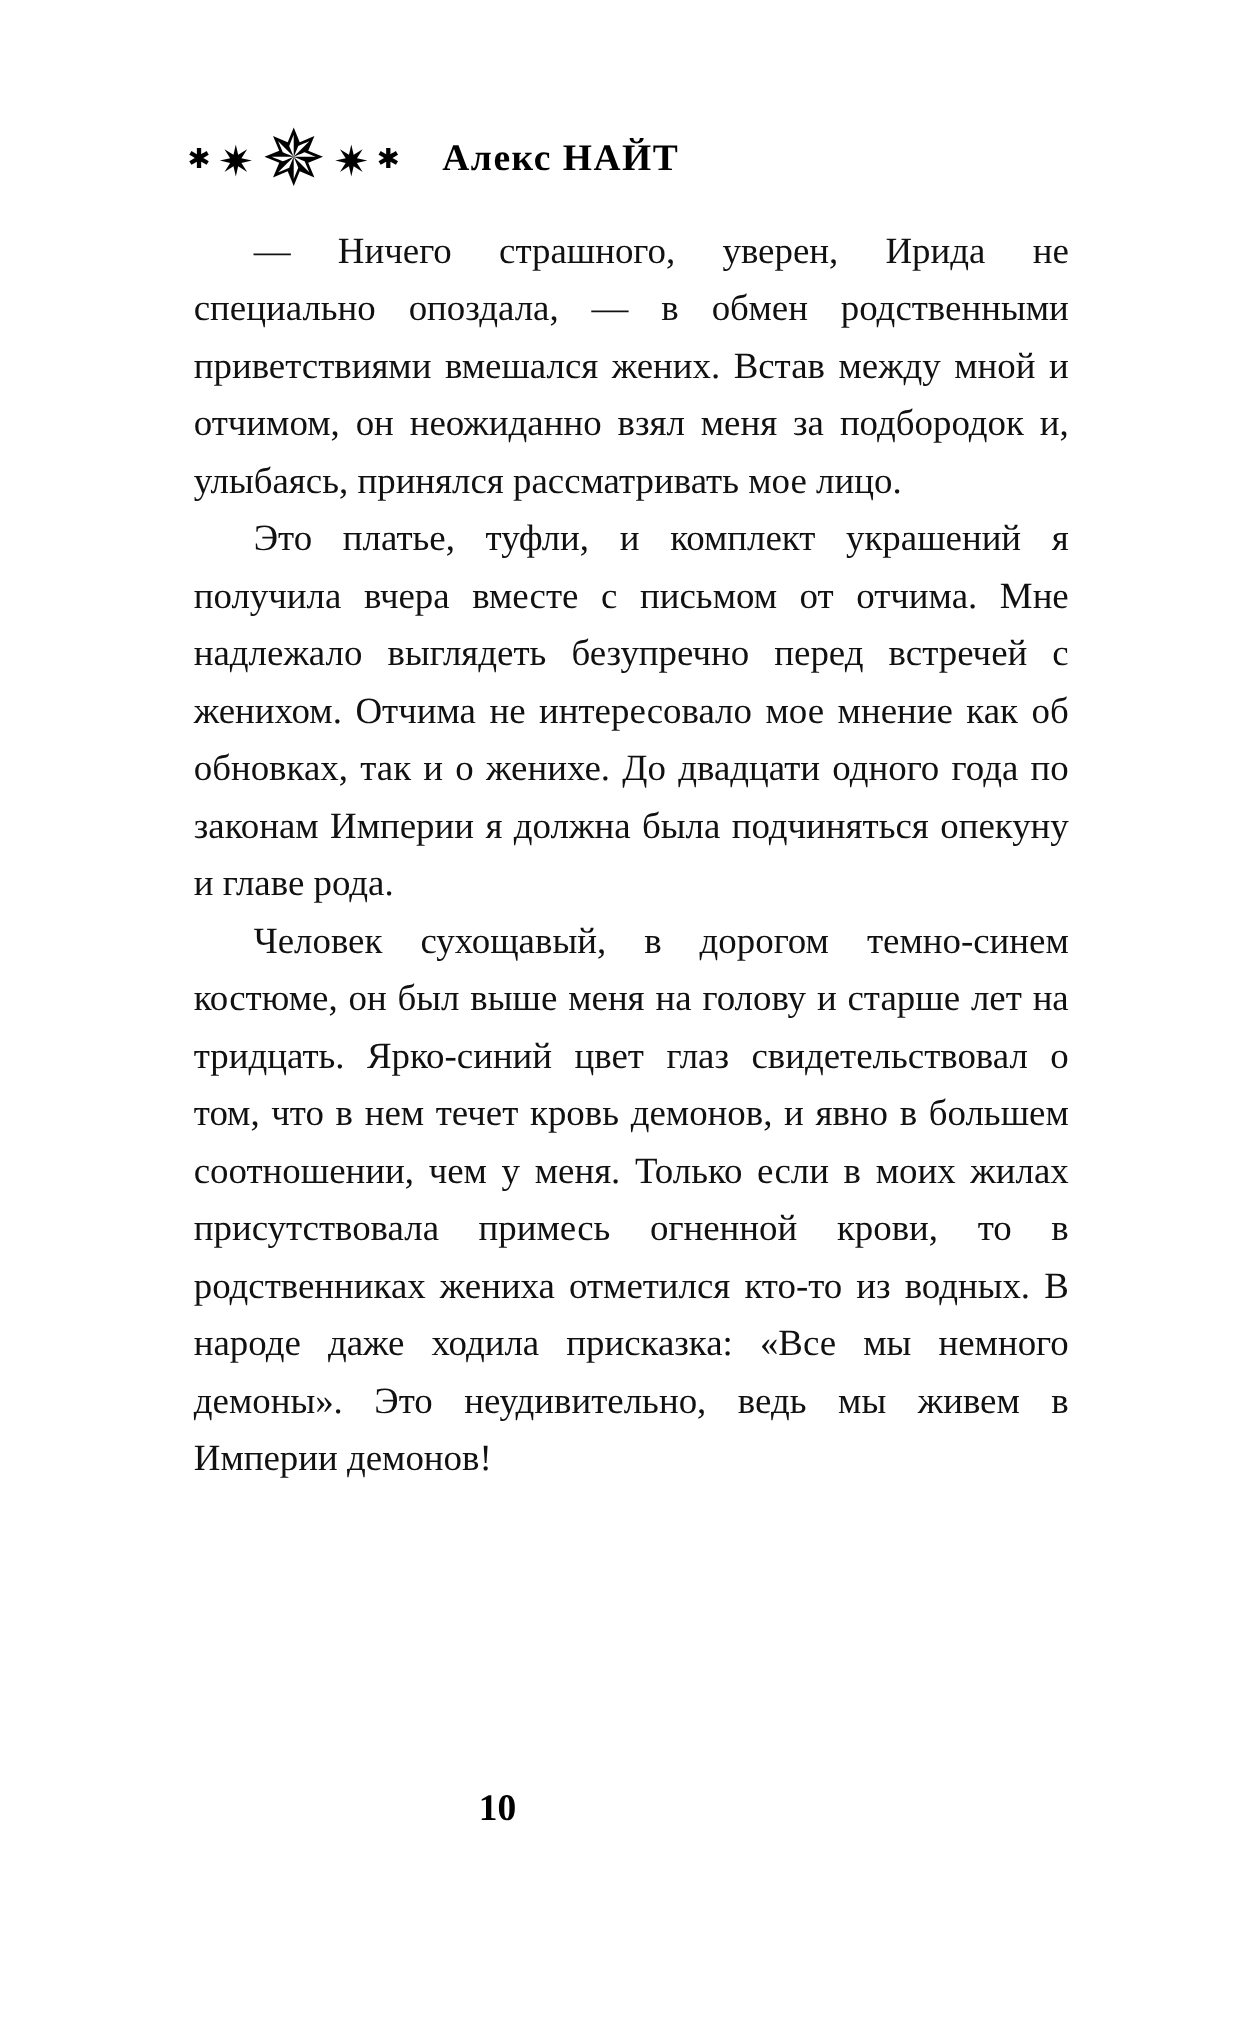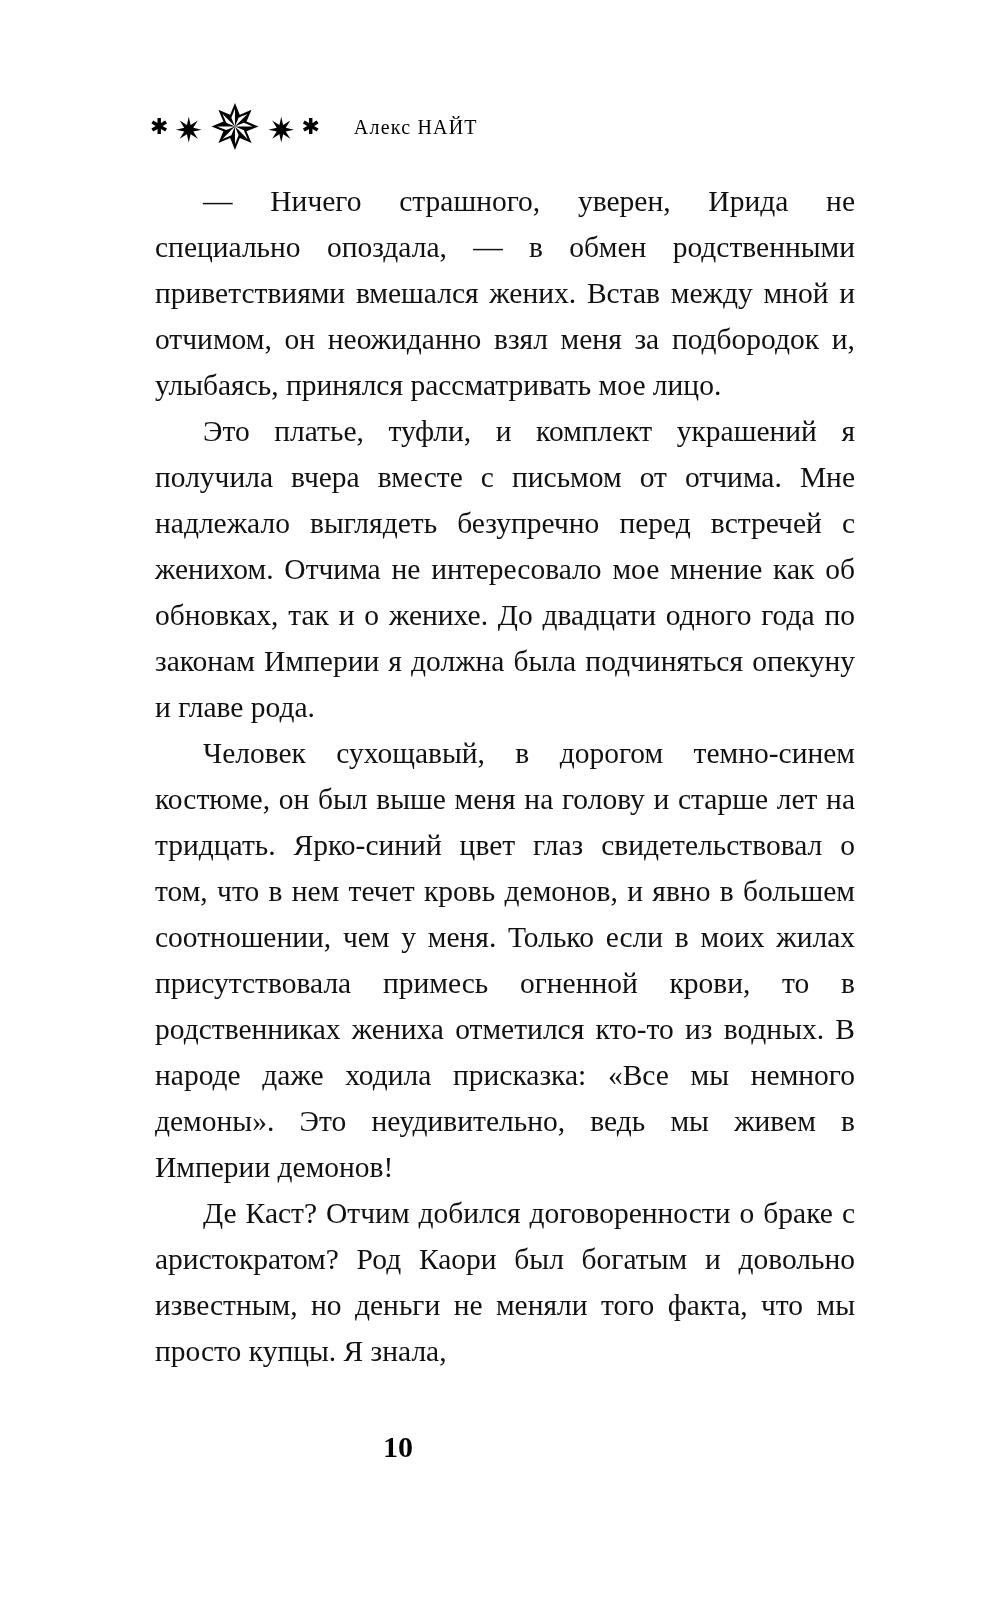--- a/index.html
+++ b/index.html
@@ -42,23 +42,23 @@
   .star {
     display: inline-block;
     color: #000;
     line-height: 1;
   }
   .star-x-small { font-size: 22px; }
   .star-med { font-size: 34px; position: relative; top: 4px; }
   .star-big { font-size: 62px; position: relative; top: 1px; }
   .author {
     font-family: "Liberation Serif", serif;
-    font-size: 20px;
+    font-size: 30px;
     letter-spacing: 1.2px;
-    font-weight: 400;
+    font-weight: 700;
     white-space: nowrap;
   }
   .body-text {
     position: absolute;
     left: 155px;
     top: 178px;
     width: 700px;
     font-size: 29.5px;
     line-height: 46px;
     text-align: justify;
@@ -93,18 +93,17 @@
       <span class="star star-med">✷</span>
       <span class="star star-x-small">✱</span>
     </span>
     <span class="author">Алекс НАЙТ</span>
   </div>
 
   <div class="body-text">
     <p>— Ничего страшного, уверен, Ирида не специально опоздала, — в обмен родственными приветствиями вмешался жених. Встав между мной и отчимом, он неожиданно взял меня за подбородок и, улыбаясь, принялся рассматривать мое лицо.</p>
     <p>Это платье, туфли, и комплект украшений я получила вчера вместе с письмом от отчима. Мне надлежало выглядеть безупречно перед встречей с женихом. Отчима не интересовало мое мнение как об обновках, так и о женихе. До двадцати одного года по законам Империи я должна была подчиняться опекуну и главе рода.</p>
     <p>Человек сухощавый, в дорогом темно-синем костюме, он был выше меня на голову и старше лет на тридцать. Ярко-синий цвет глаз свидетельствовал о том, что в нем течет кровь демонов, и явно в большем соотношении, чем у меня. Только если в моих жилах присутствовала примесь огненной крови, то в родственниках жениха отметился кто-то из водных. В народе даже ходила присказка: «Все мы немного демоны». Это неудивительно, ведь мы живем в Империи демонов!</p>
-    <p>Де Каст? Отчим добился договоренности о браке с аристократом? Род Каори был богатым и довольно известным, но деньги не меняли того факта, что мы просто купцы. Я знала,</p>
   </div>
 
   <div class="folio">10</div>
 
 </div>
 
 </body></html>

